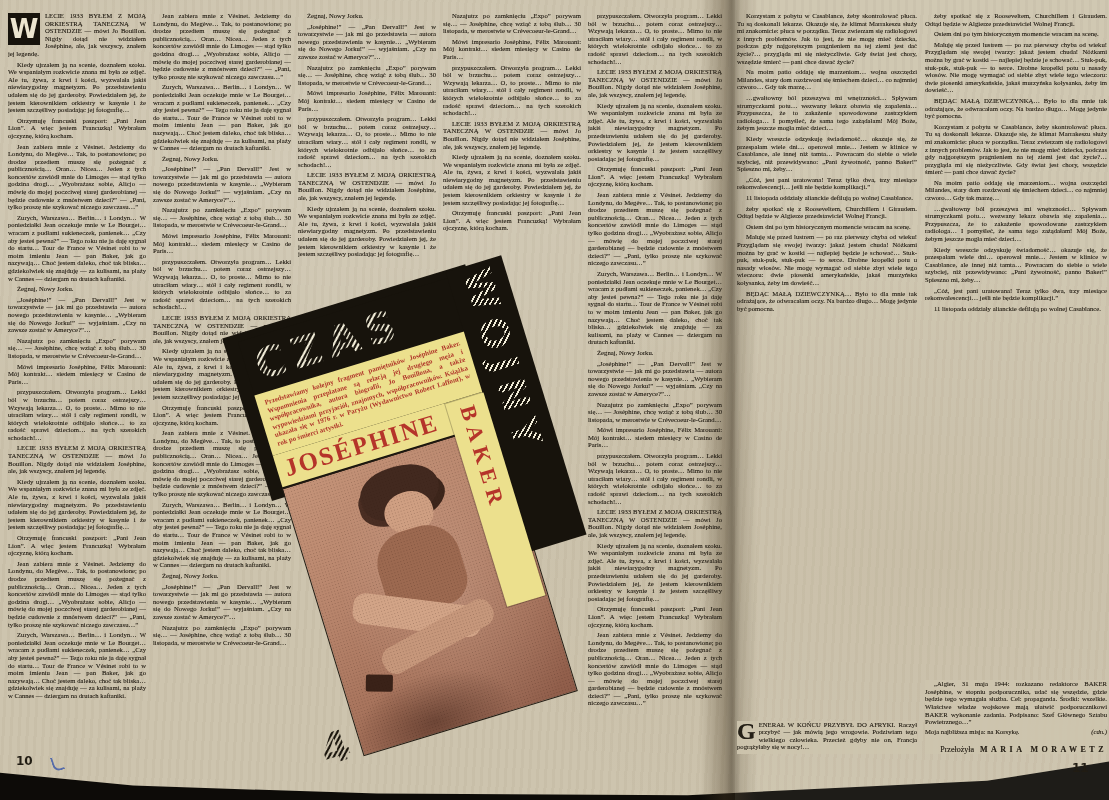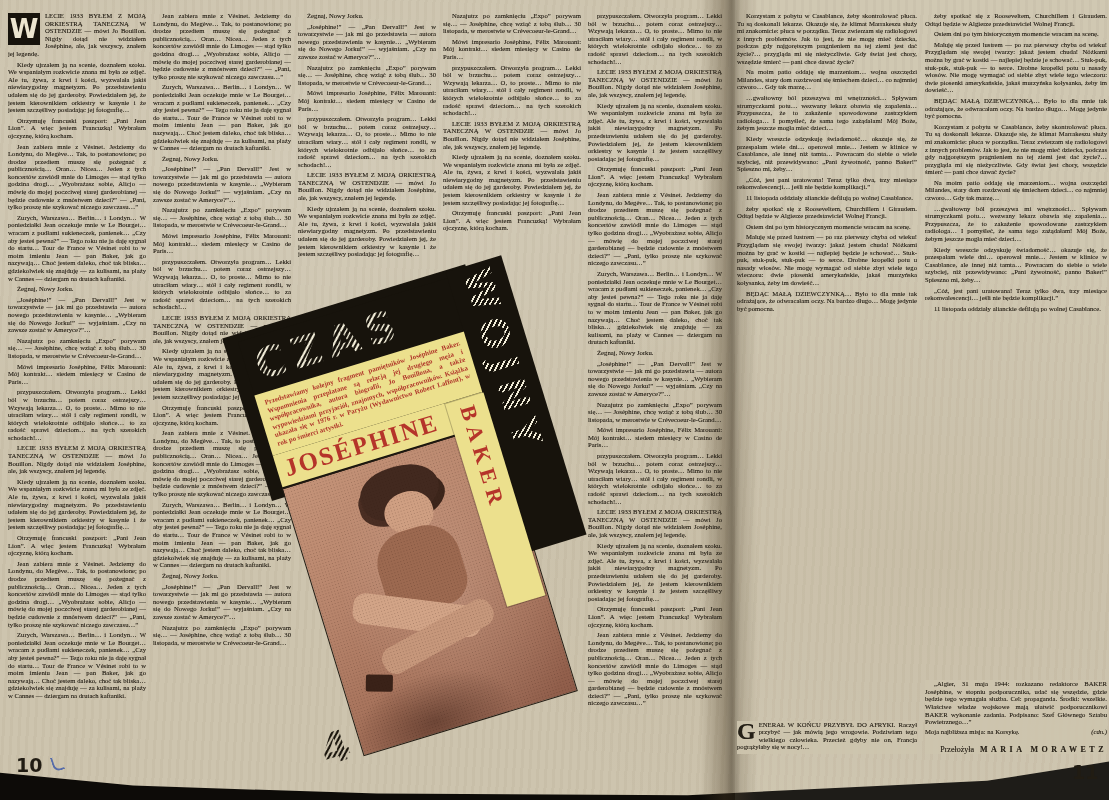--- a/index.html
+++ b/index.html
@@ -26,21 +26,21 @@
   .dropcap-w{float:left;width:32px;height:32px;margin:1px 5px 1px 0;background:#17130c;color:#ece5d0;
     font-family:"DejaVu Sans",sans-serif;font-weight:bold;font-size:26px;line-height:32px;text-align:center;}
   .general{margin-top:4px;}
   .dropcap-g{float:left;font-family:"Liberation Serif",serif;font-weight:bold;font-size:24px;line-height:19px;
     margin:1px 3px 0 0;color:#241f16;}
   .bottomblock{position:absolute;left:0;right:0;bottom:0;background:rgba(205,196,174,.92);}
   .closing-row{display:flex;justify-content:space-between;font-size:6.7px;margin-top:2px;}
   .cdn{font-style:italic;}
   .byline-row{margin-top:11px;text-align:right;font-size:8px;}
   .byline-name{font-weight:bold;letter-spacing:3.5px;margin-left:6px;}
-  .pageno{position:absolute;font-family:"DejaVu Sans",sans-serif;font-weight:bold;font-size:19px;color:#211c13;}
+  .pageno{position:absolute;font-family:"DejaVu Sans",sans-serif;font-weight:bold;font-size:12px;color:#211c13;}
   .ink-mark{position:absolute;left:52px;top:756px;width:9px;height:13px;border-left:2px solid #3a57a8;
     border-bottom:2px solid #3a57a8;border-radius:0 0 0 7px;transform:rotate(-18deg);opacity:.8;}
 
   
   .feature{position:absolute;left:238px;top:342px;width:220px;transform:rotate(-17deg);transform-origin:0 0;}
   .backing{position:absolute;left:-14px;top:-8px;width:254px;height:170px;background:#17130c;z-index:0;}
   .banner{position:relative;z-index:2;width:220px;height:56px;background:#17130c;display:flex;align-items:center;padding-left:10px;box-sizing:border-box;}
   .striped{font-family:"DejaVu Sans",sans-serif;font-weight:bold;
     background-image:repeating-linear-gradient(135deg,#f1ecd8 0 1.7px,#17130c 1.7px 4.4px);
     -webkit-background-clip:text;background-clip:text;color:transparent;}

